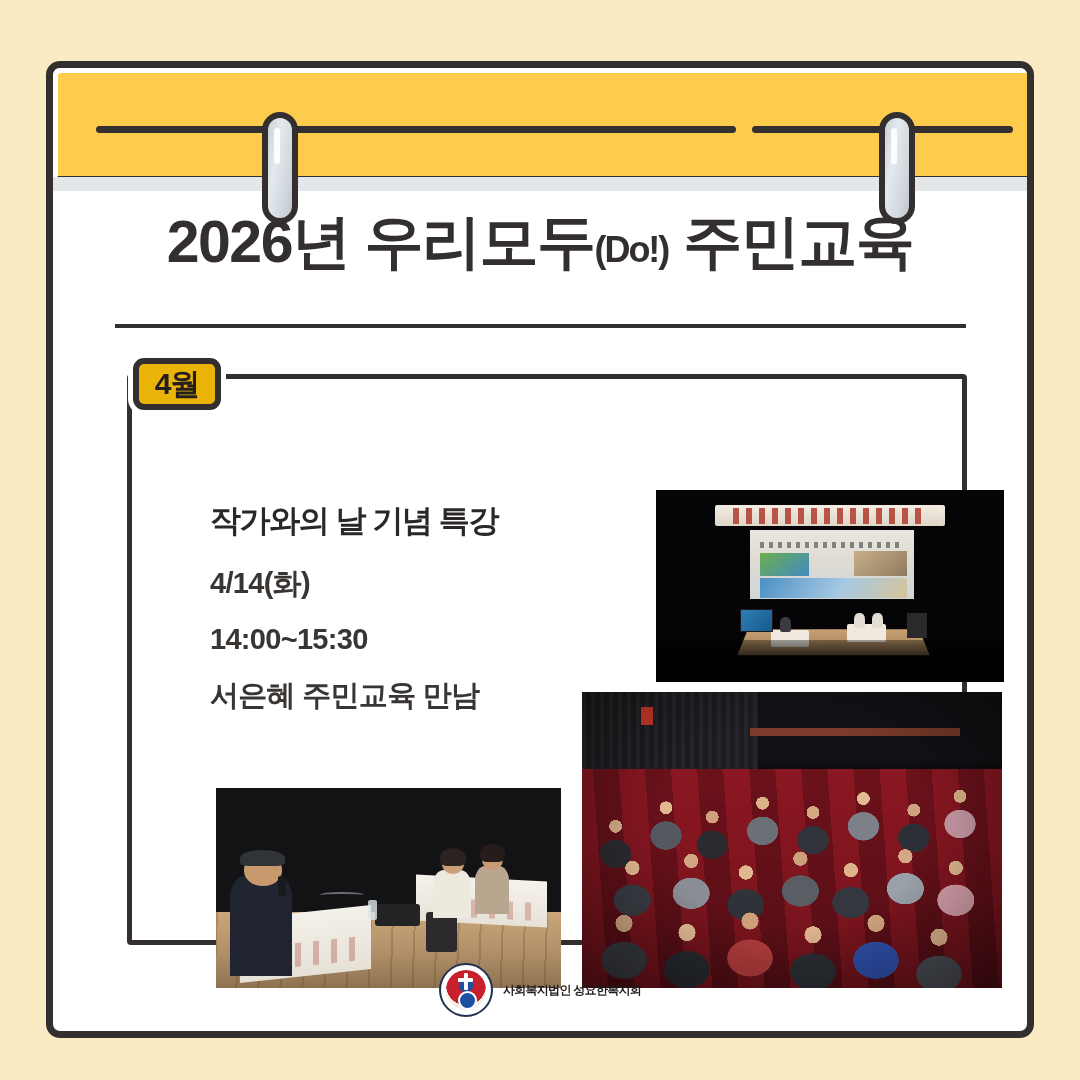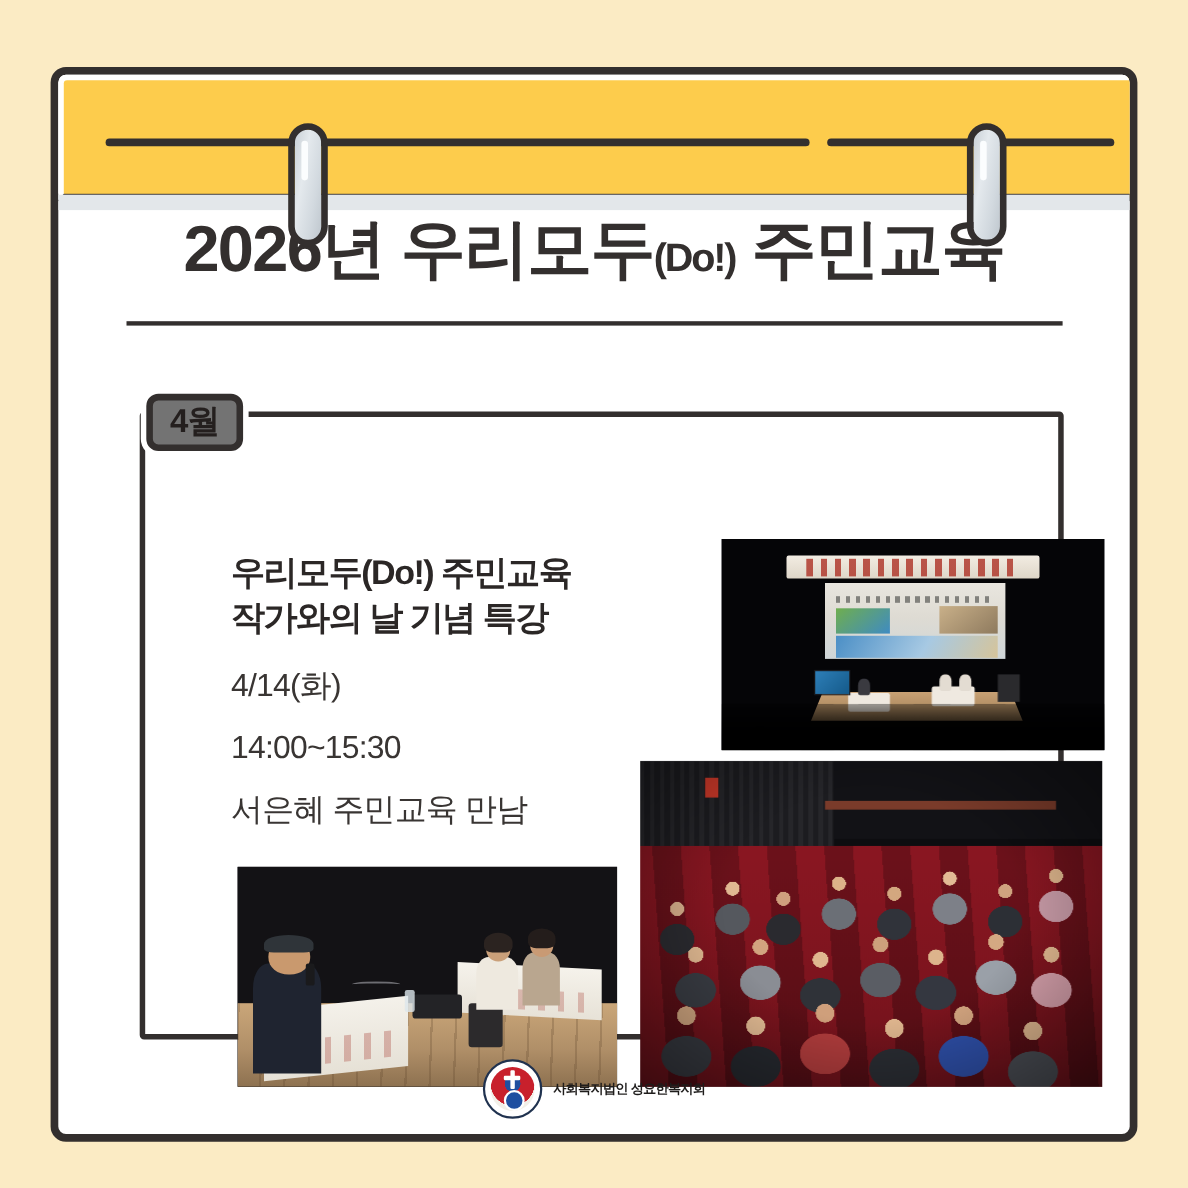--- a/index.html
+++ b/index.html
@@ -99,21 +99,21 @@
   
   #title-area {
     position: absolute;
     left: 0;
     top: 123px;
     width: 100%;
     text-align: center;
   }
   #page-title {
     margin: 0;
-    padding: 0;
+    padding: 16px;
     font-size: 59px;
     font-weight: 700;
     color: #332F2E;
     letter-spacing: -1.5px;
     line-height: 1.2;
     white-space: nowrap;
   }
   #page-title .do-tag {
     font-size: 36px;
     letter-spacing: -2px;
@@ -138,21 +138,21 @@
     border-radius: 4px;
     background: #ffffff;
   }
   #month-badge {
     position: absolute;
     left: 80px;
     top: 290px;
     width: 88px;
     height: 52px;
     box-sizing: border-box;
-    background: #737373;
+    background: #eab308;
     border: 6px solid #332F2E;
     border-radius: 11px;
     box-shadow: 0 0 0 5px #ffffff;
     display: flex;
     align-items: center;
     justify-content: center;
     z-index: 5;
   }
   #month-badge-label {
     font-size: 30px;
@@ -172,21 +172,21 @@
   .info-head {
     font-size: 31px;
     font-weight: 700;
     color: #2B2726;
     letter-spacing: -1.4px;
     line-height: 1.32;
     white-space: nowrap;
   }
   .info-line {
     font-size: 29px;
-    font-weight: 400;
+    font-weight: 700;
     color: #393533;
     letter-spacing: -0.7px;
     line-height: 1.0;
     margin-top: 27px;
     white-space: nowrap;
   }
 
   
   .photo {
     position: absolute;
@@ -518,21 +518,20 @@
   <div id="header-shadow"></div>
 
   <div id="title-area">
     <h1 id="page-title"><span>2026년 우리모두</span><span class="do-tag">(Do!)</span><span> 주민교육</span></h1>
     <div id="title-divider"></div>
   </div>
 
   <div id="content-box">
 
     <div id="info-block">
-      <div class="info-head">우리모두(Do!) 주민교육</div>
       <div class="info-head">작가와의 날 기념 특강</div>
       <div class="info-line">4/14(화)</div>
       <div class="info-line">14:00~15:30</div>
       <div class="info-line">서은혜 주민교육 만남</div>
     </div>
 
     <div class="photo" id="photo-stage-wide">
       <div class="ph-inner">
         <div id="sw-bg"></div>
         <div id="sw-banner"></div>

